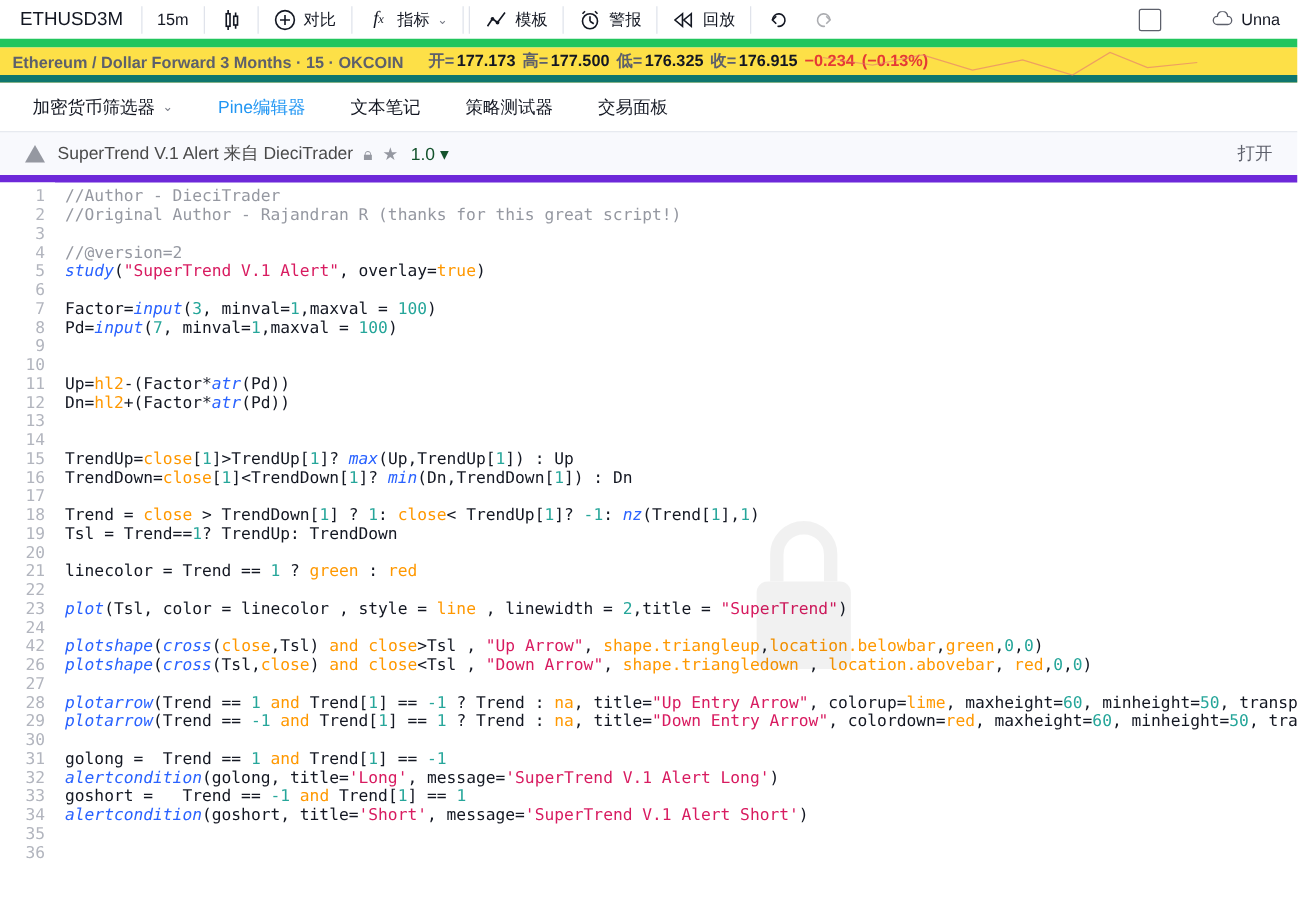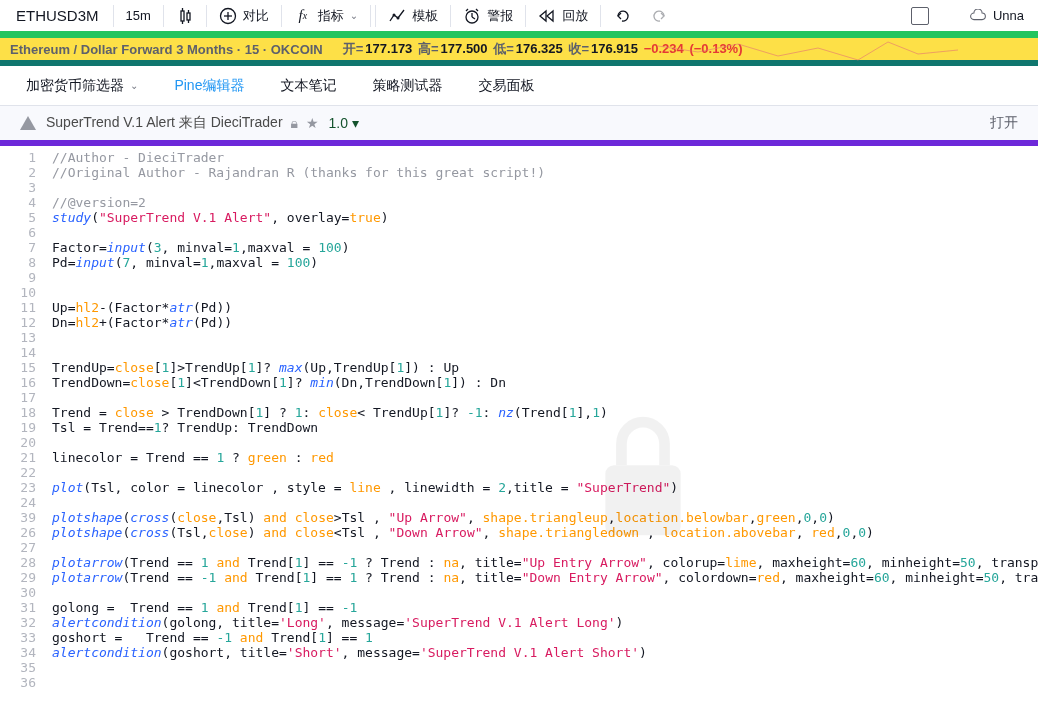--- a/index.html
+++ b/index.html
@@ -199,21 +199,21 @@
       <div>15</div>
       <div>16</div>
       <div>17</div>
       <div>18</div>
       <div>19</div>
       <div>20</div>
       <div>21</div>
       <div>22</div>
       <div>23</div>
       <div>24</div>
-      <div>39</div>
+      <div>42</div>
       <div>26</div>
       <div>27</div>
       <div>28</div>
       <div>29</div>
       <div>30</div>
       <div>31</div>
       <div>32</div>
       <div>33</div>
       <div>34</div>
       <div>35</div>

